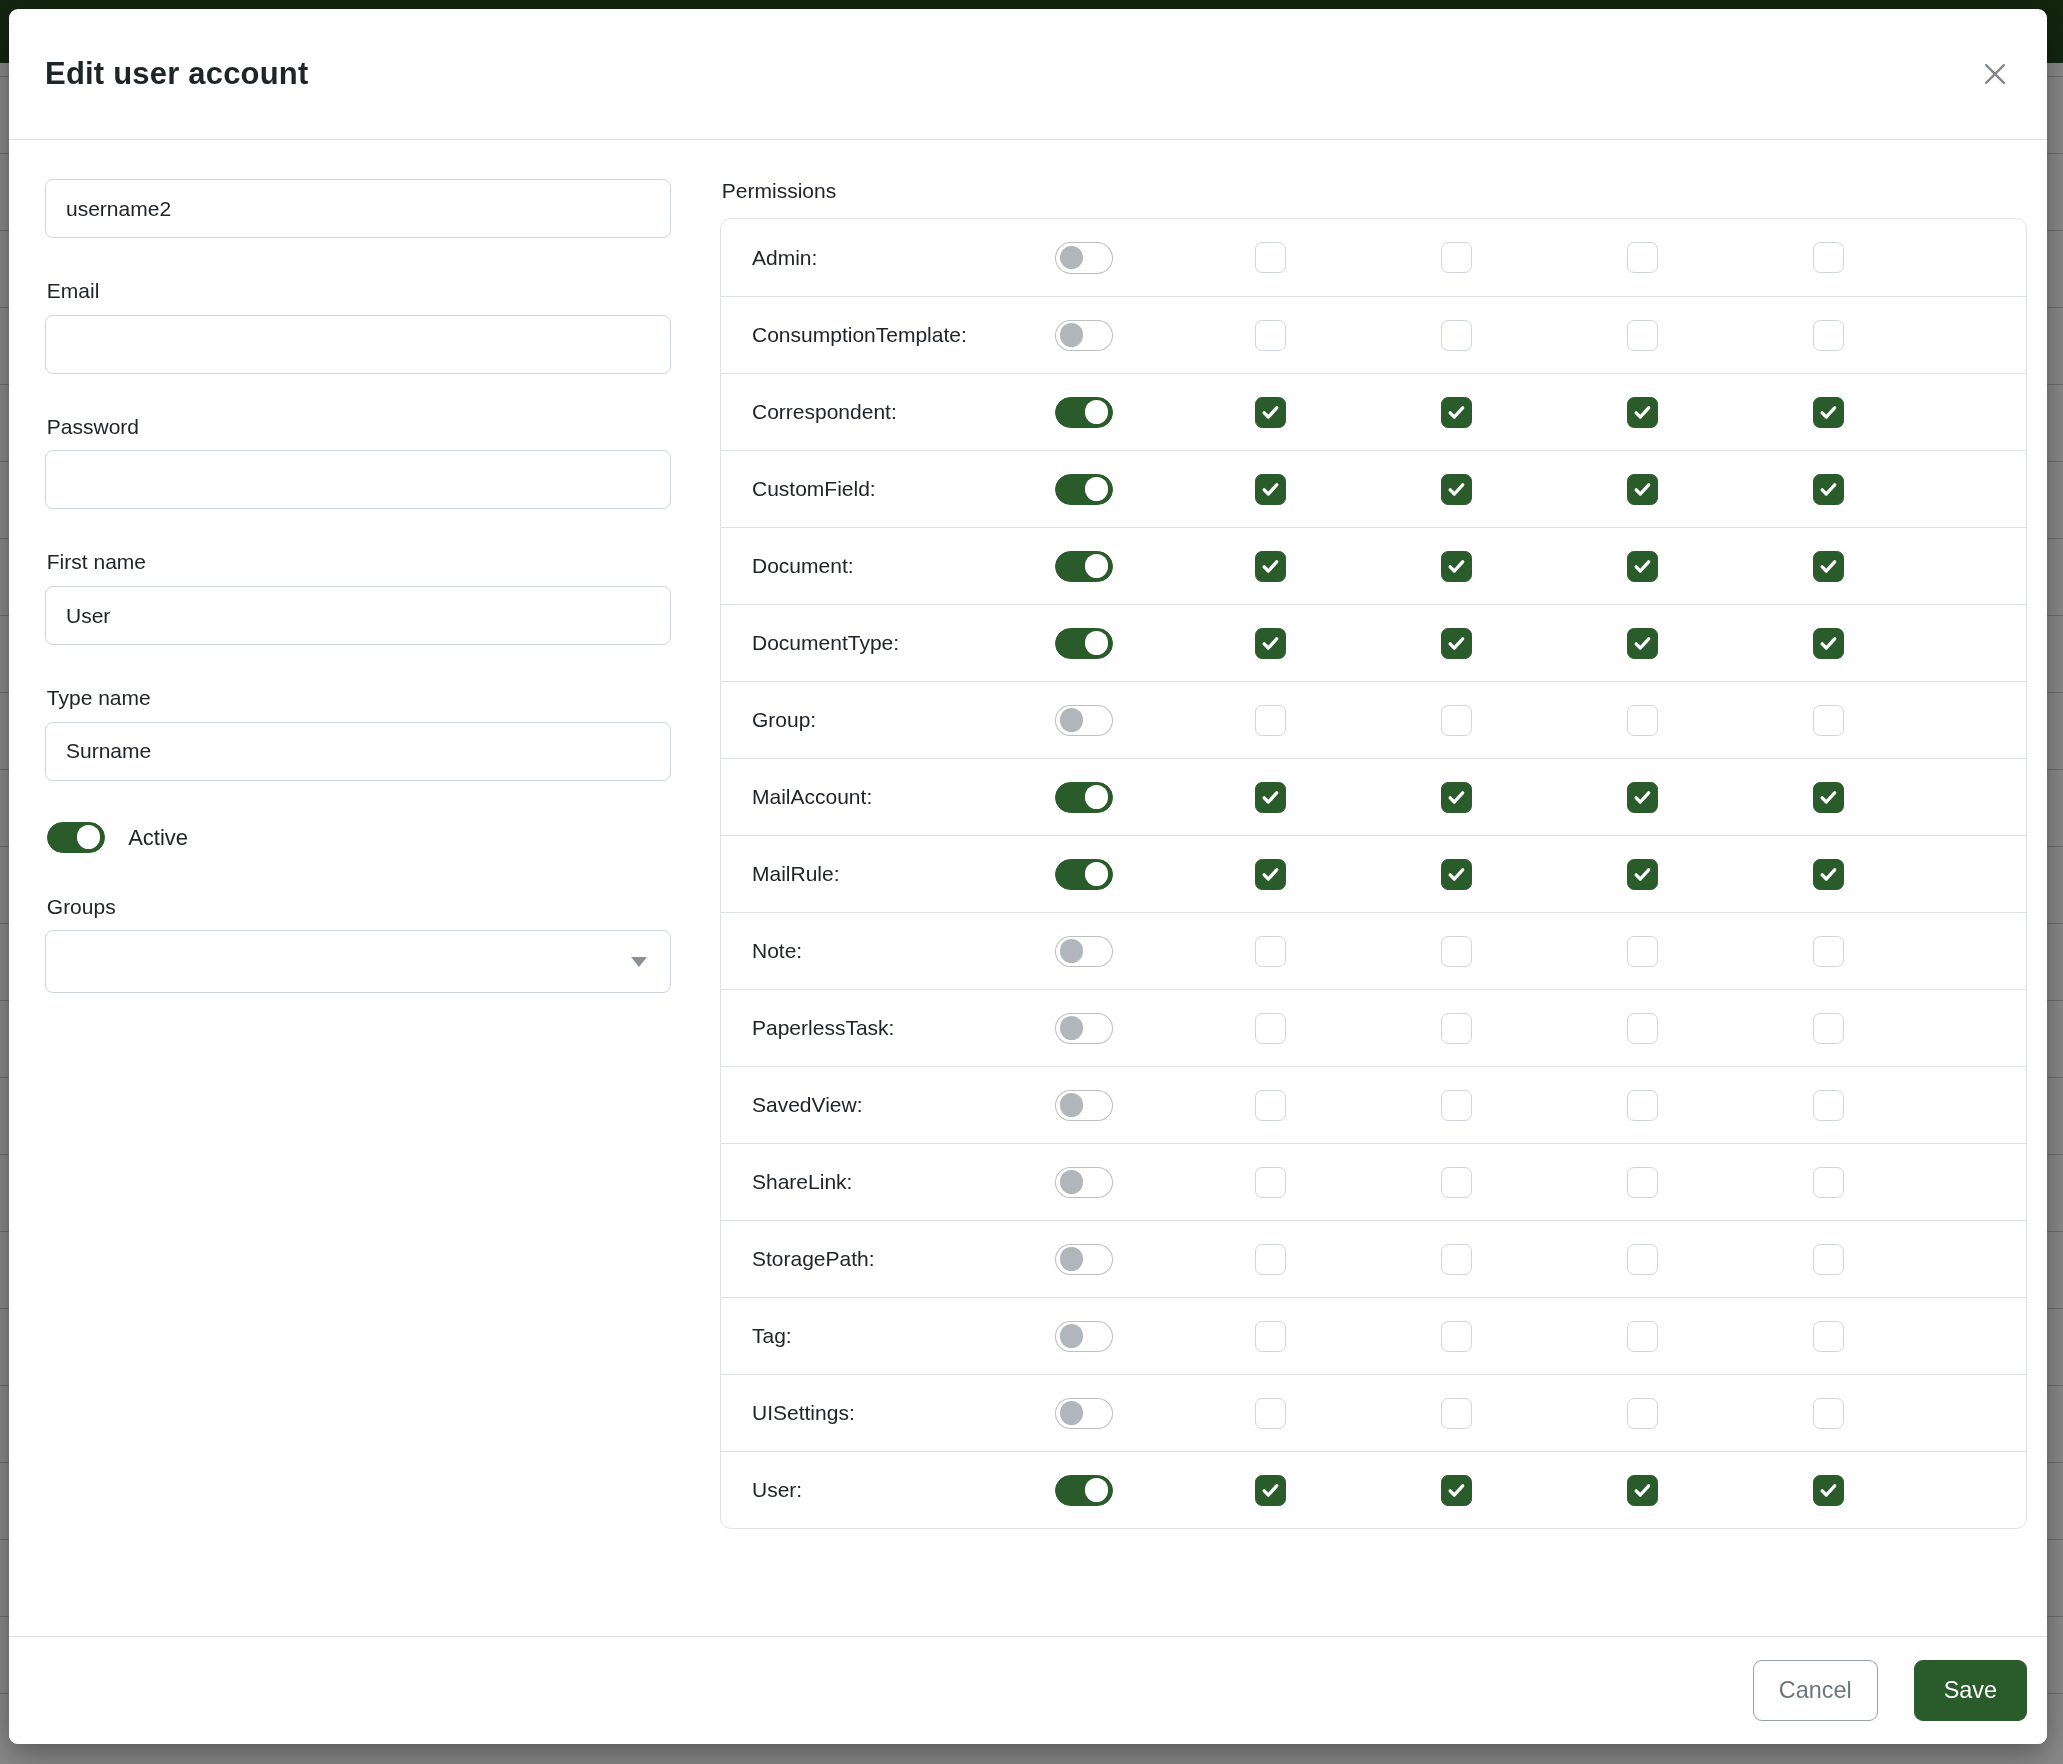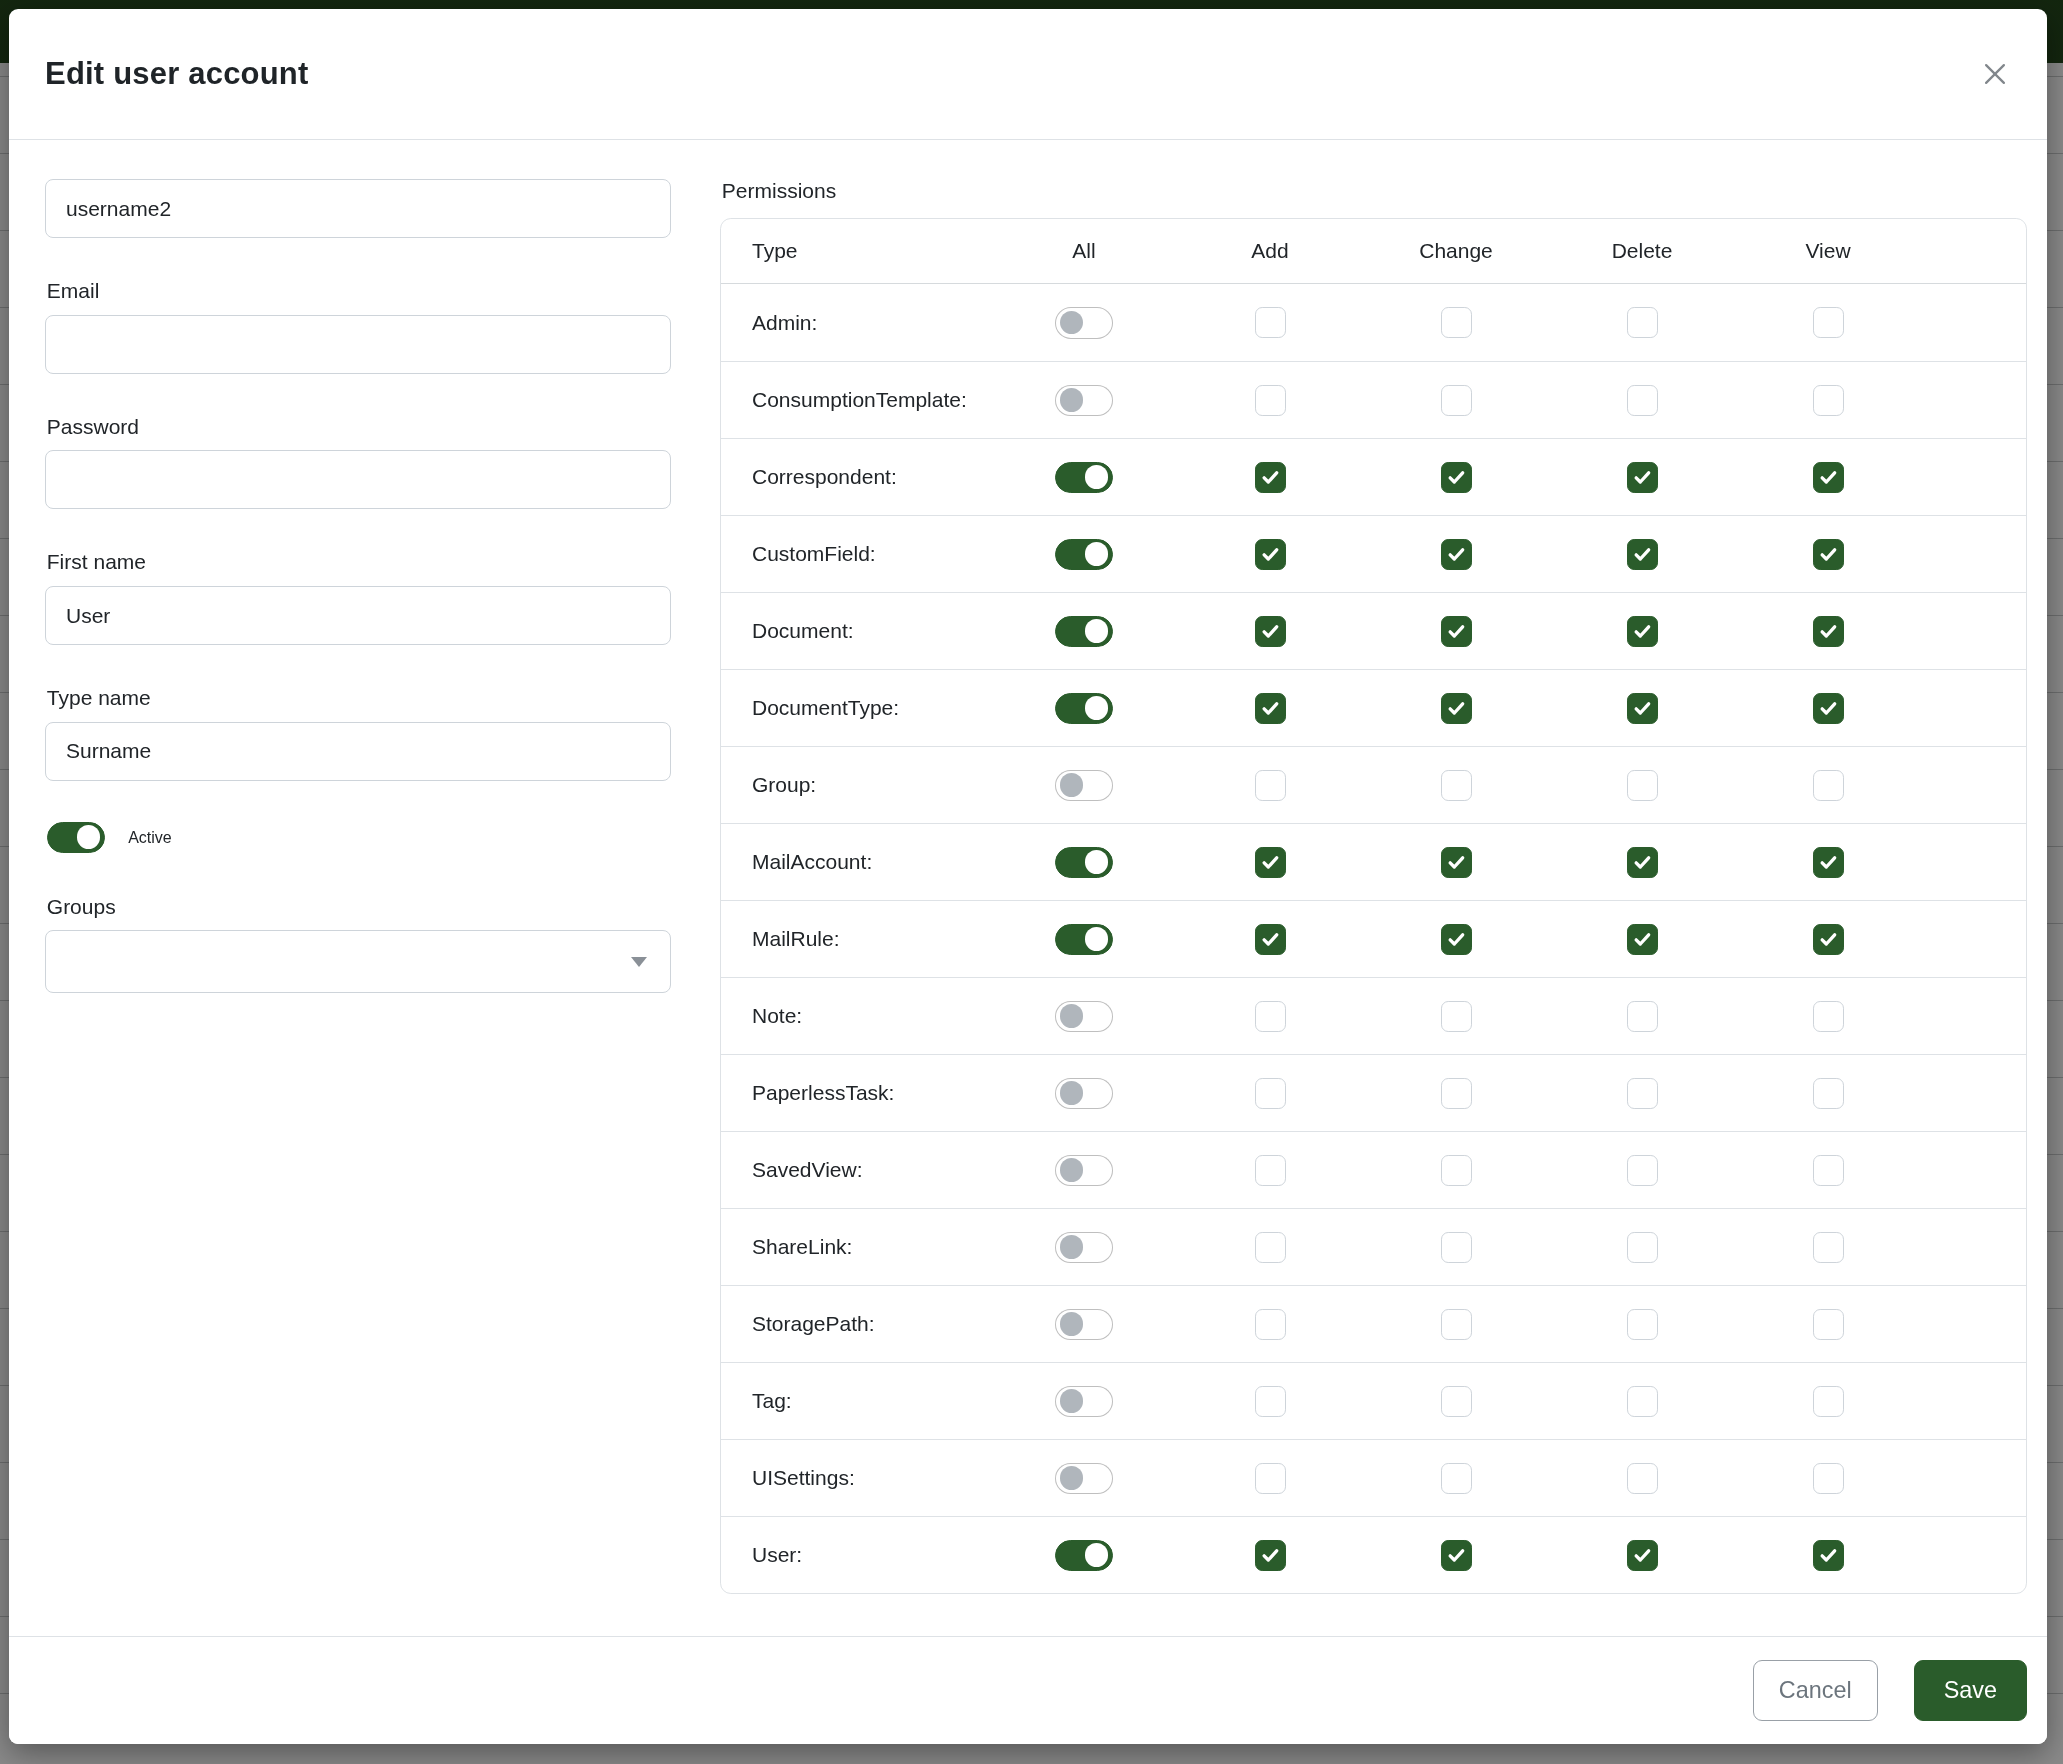--- a/index.html
+++ b/index.html
@@ -34,21 +34,21 @@
     padding:38px 20px 0 27px;display:flex;gap:49px;overflow:hidden}
 
   
   .left-col{width:635px;flex:none;padding-left:9px}
   .field{margin-bottom:41px}
   .field-label{display:block;font-size:21px;color:var(--text);margin:0 0 11.7px 1.8px}
   .text-input{width:100%;height:59px;border:1.4px solid var(--border);border-radius:8px;
     font-family:inherit;font-size:21px;color:var(--text);padding:12px 20px;background:#fff;outline:none}
 
   .check-row{display:flex;align-items:flex-start;gap:23.4px;margin:1.8px 0 20px 1.8px}
-  .check-label{font-size:16px;line-height:32px;color:var(--text)}
+  .check-label{font-size:22px;line-height:32px;color:var(--text)}
   .check-label-multi{max-width:504px;font-size:21px;line-height:36px;color:var(--text)}
   .strong{font-weight:700}
   .hint{color:var(--muted)}
 
   .groups{margin-top:41px}
   .select{height:63px;border:1.4px solid var(--border);border-radius:8px;position:relative;
     background:#fff;cursor:pointer}
   .caret{position:absolute;right:23.4px;top:50%;margin-top:-4.5px;width:0;height:0;
     border-left:8px solid transparent;border-right:8px solid transparent;border-top:10px solid #8a9097}
 
@@ -143,28 +143,20 @@
         <div class="select">
           <span class="caret"></span>
         </div>
       </div>
     </div>
 
     <div class="right-col">
       <div class="perm-label">Permissions</div>
 
       <div class="perm-table">
-        <div class="perm-head">
-          <div class="type-cell">Type</div>
-          <div class="val-cell">All</div>
-          <div class="val-cell">Add</div>
-          <div class="val-cell">Change</div>
-          <div class="val-cell">Delete</div>
-          <div class="val-cell">View</div>
-        </div>
         <div id="perm-rows">
             <div class="perm-row">
     <div class="cell type-cell">Admin:</div>
     <div class="val-cell">
       <span class="switch" role="switch" aria-checked="false">
         <span class="knob"></span>
       </span>
     </div>
     <div class="val-cell">
       <span class="checkbox" role="checkbox" aria-checked="false">

